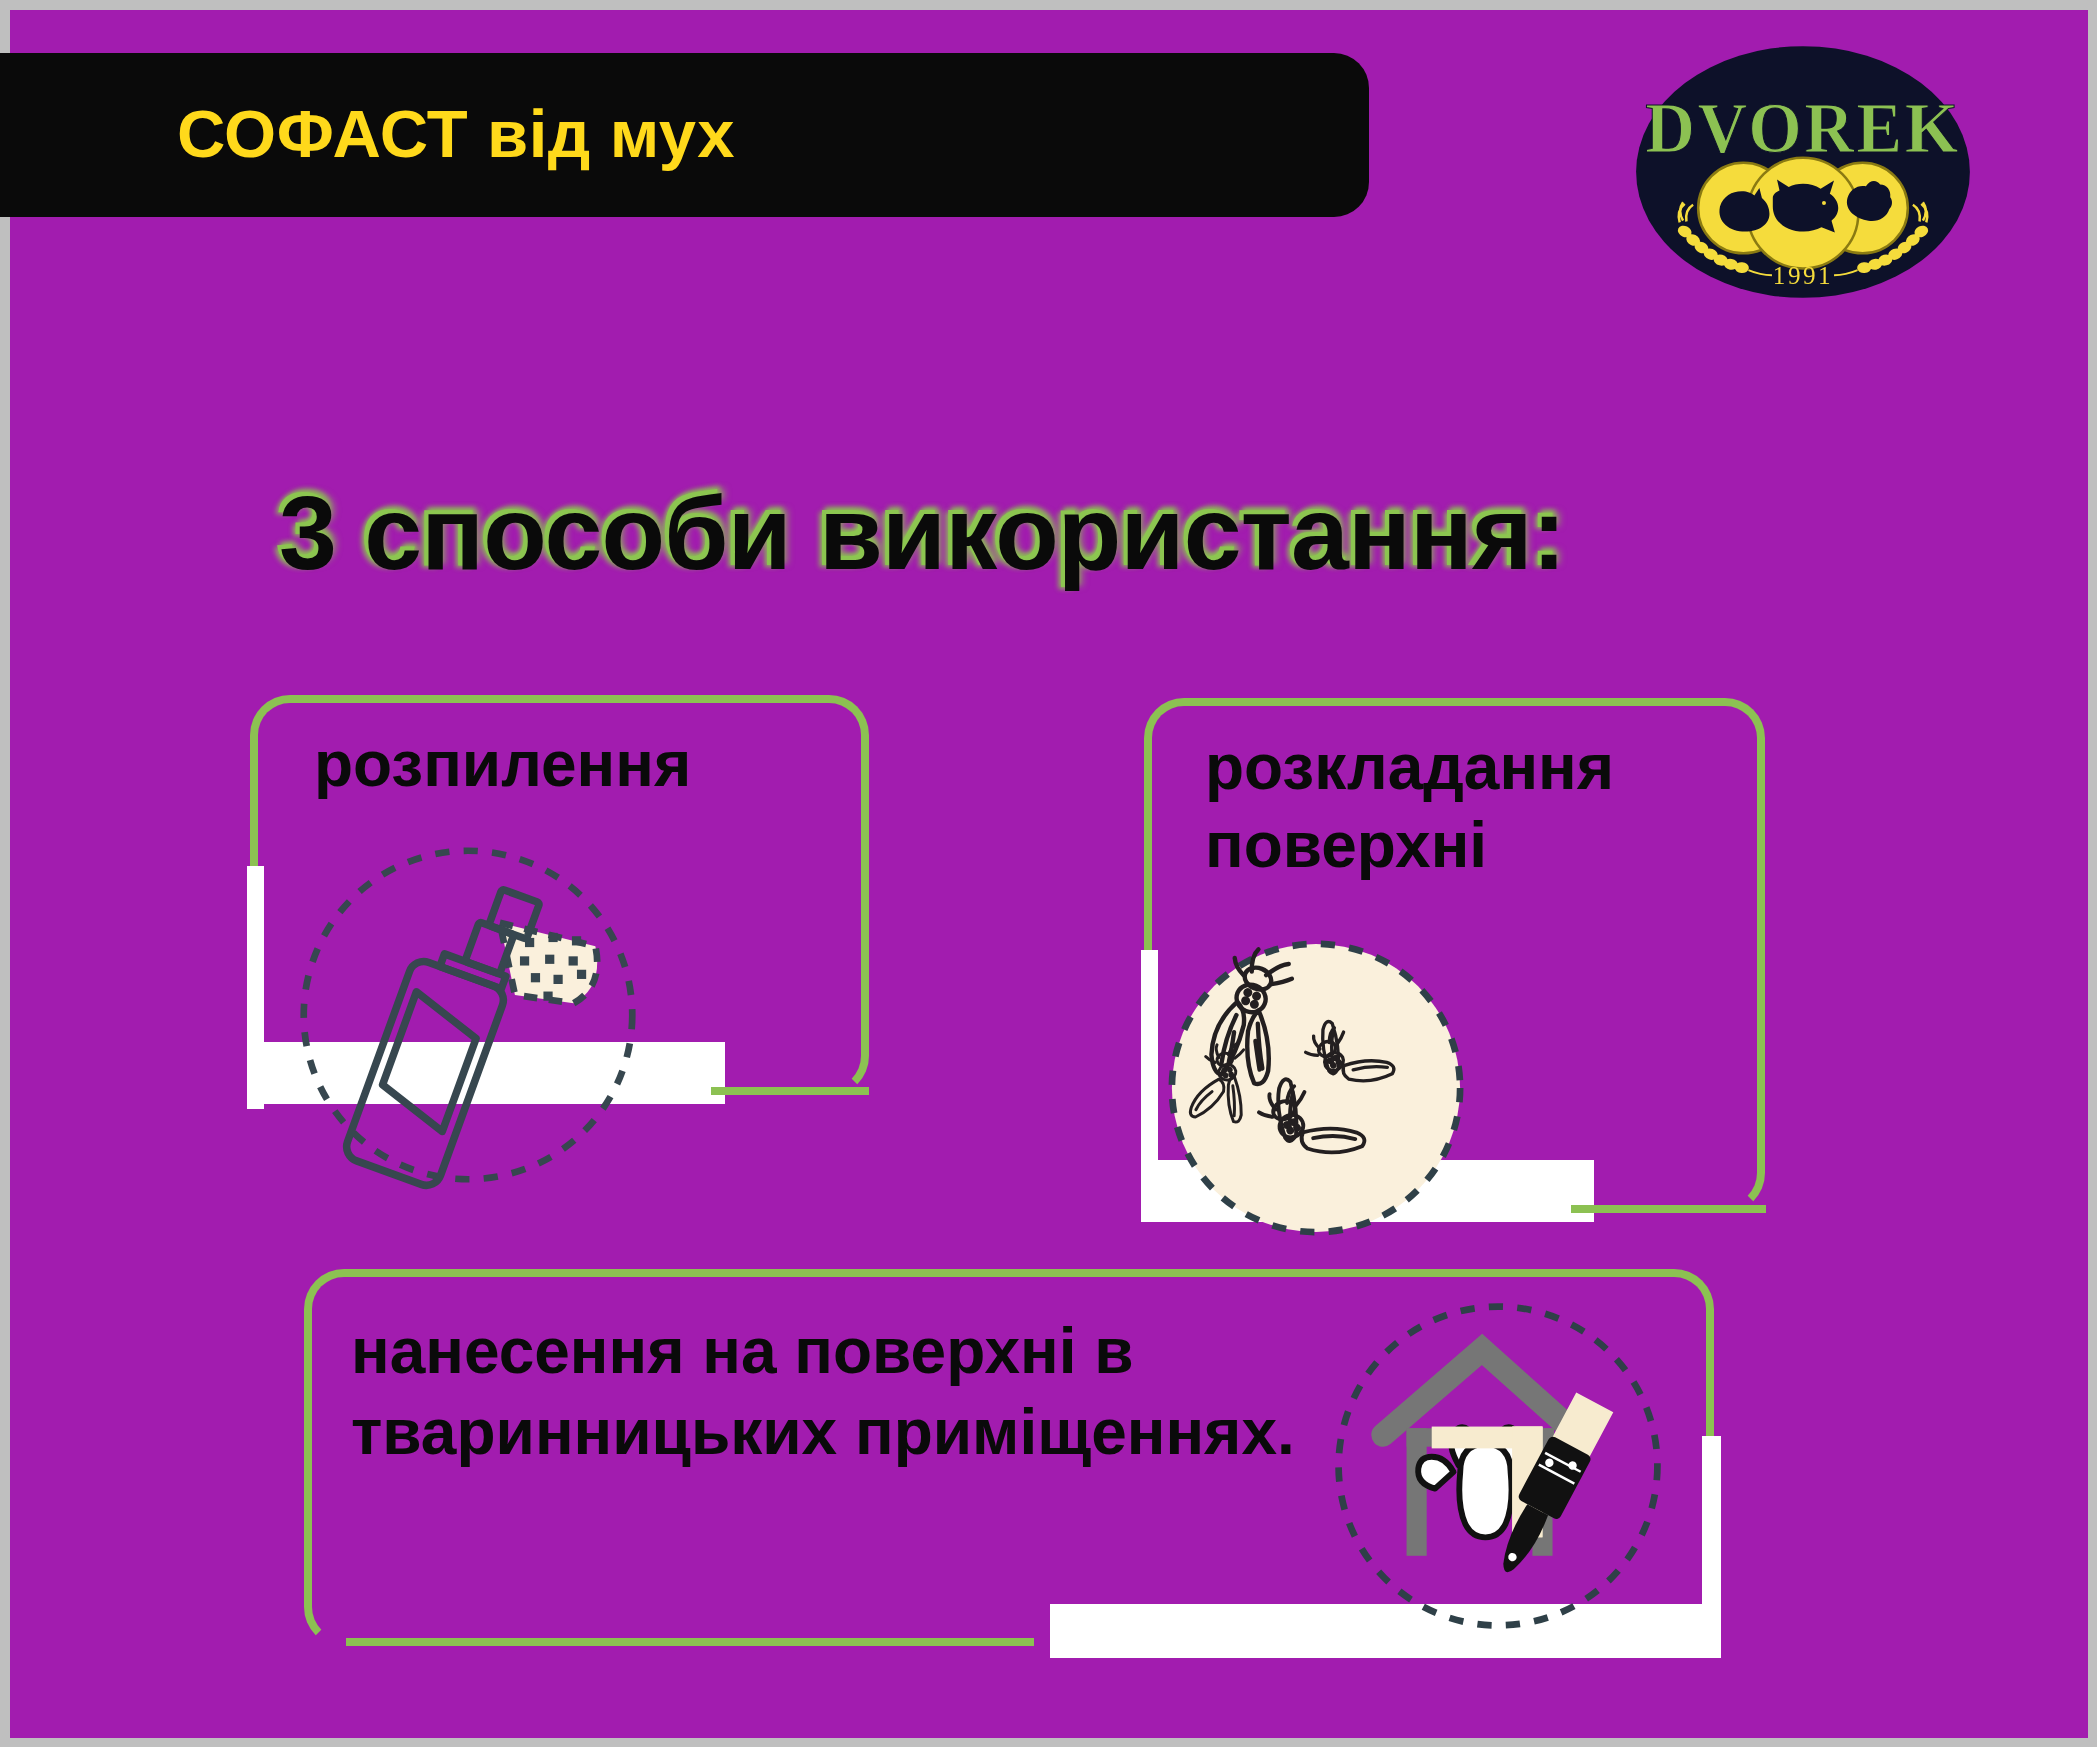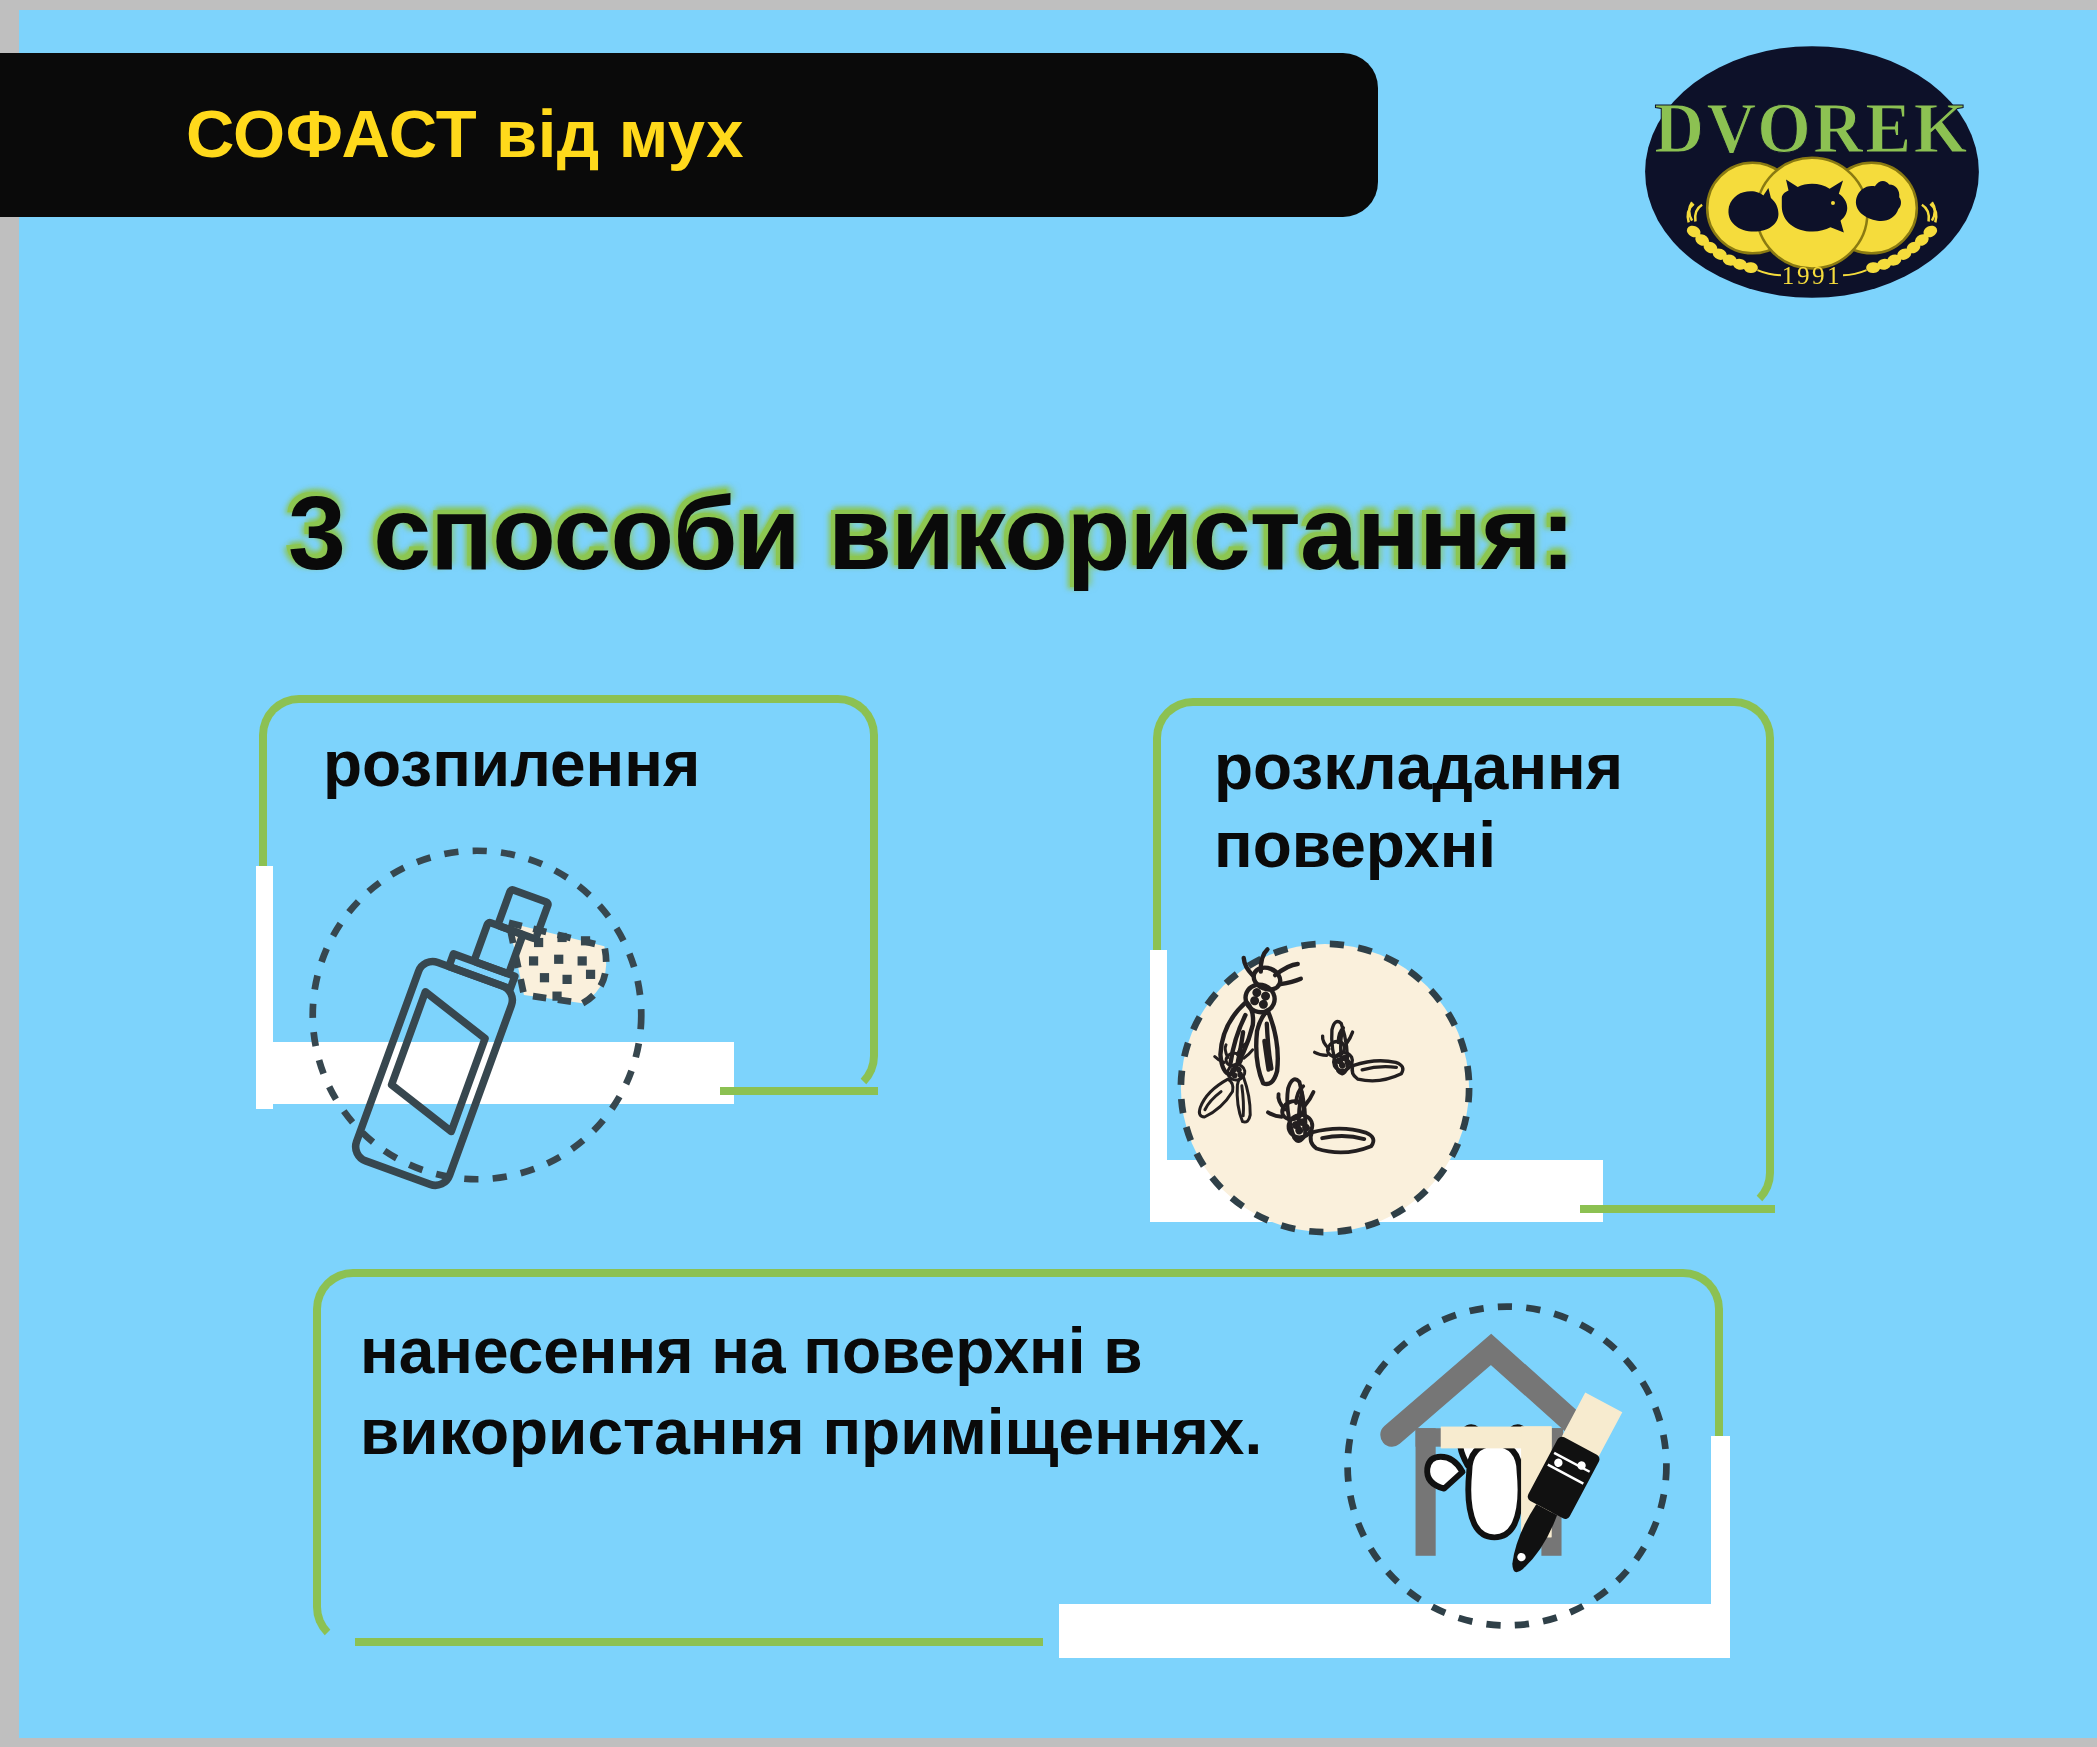--- a/index.html
+++ b/index.html
@@ -4,23 +4,23 @@
 <style>
   * { box-sizing: border-box; margin: 0; padding: 0; }
   html, body {
     width: 2098px; height: 1748px;
     background: #bfbfbf;
     font-family: "Liberation Sans", sans-serif;
     overflow: hidden;
   }
   #slide {
     position: absolute;
-    left: 19px; top: 10px;
+    left: 10px; top: 10px;
     width: 2078px; height: 1728px;
-    background: #7dd3fc;
+    background: #a21caf;
   }
 
   
   #banner {
     position: absolute;
     left: -34px; top: 43px;
     width: 1393px; height: 164px;
     background: #0a0a0a;
     border-radius: 0 35px 35px 0;
   }
@@ -344,21 +344,21 @@
         </g>
       </g>
     </svg>
   </div>
 
   <div id="frame3" class="frame"></div>
   <div id="frame3-mask-right"></div>
   <div id="frame3-mask-bottomright"></div>
   <div id="frame3-bottom"></div>
 
-  <div id="label3" class="card-label">нанесення на поверхні в використання приміщеннях.</div>
+  <div id="label3" class="card-label">нанесення на поверхні в тваринницьких приміщеннях.</div>
 
   <div class="icon-circle" style="left:1316px; top:1284px;">
     <svg viewBox="0 0 410 410" width="344" height="344">
       <circle cx="205" cy="205" r="190" fill="none" stroke="#2F4048" stroke-width="8" stroke-dasharray="17 17"></circle>
 
       <g stroke="#767676" stroke-width="28" stroke-linecap="round" fill="none">
         <path d="M68 168 L186 66 L300 168"></path>
       </g>
       <g fill="#767676">
         <rect x="96" y="160" width="24" height="152"></rect>

